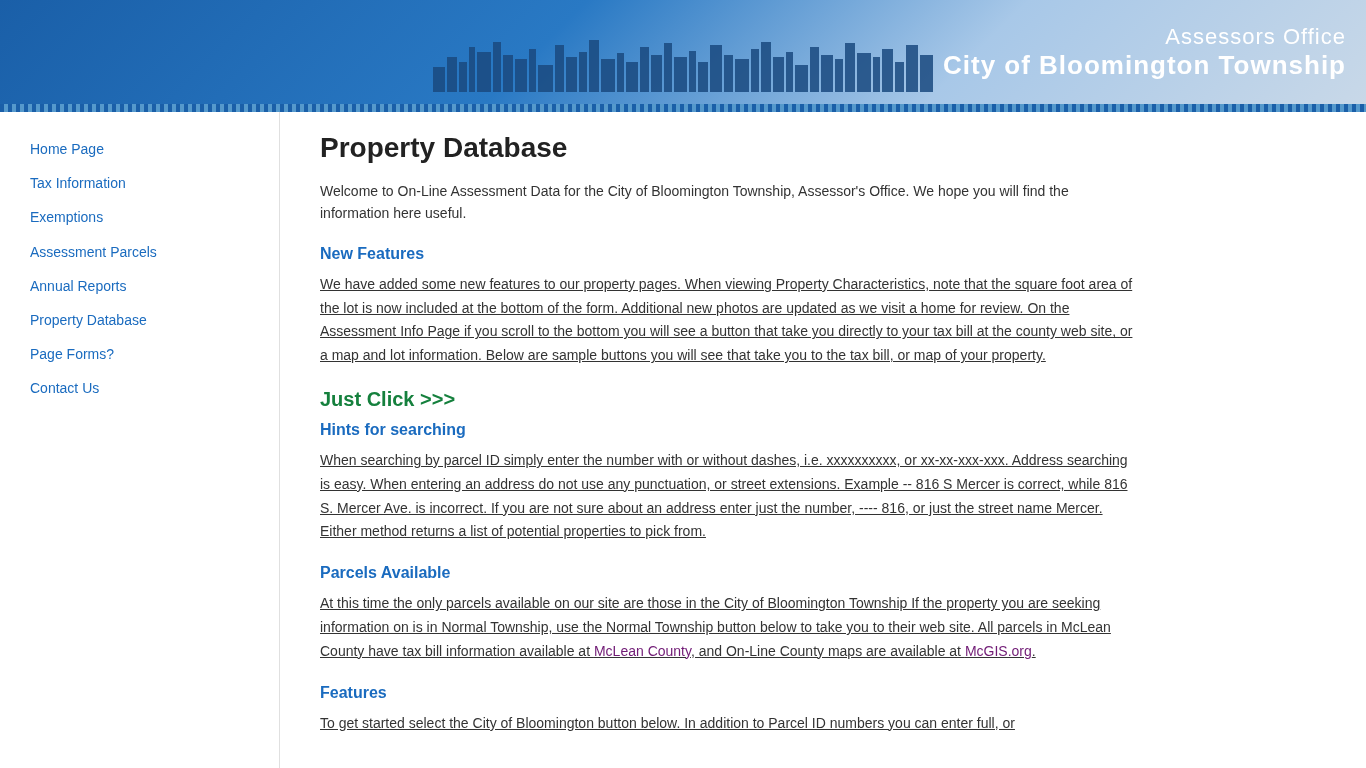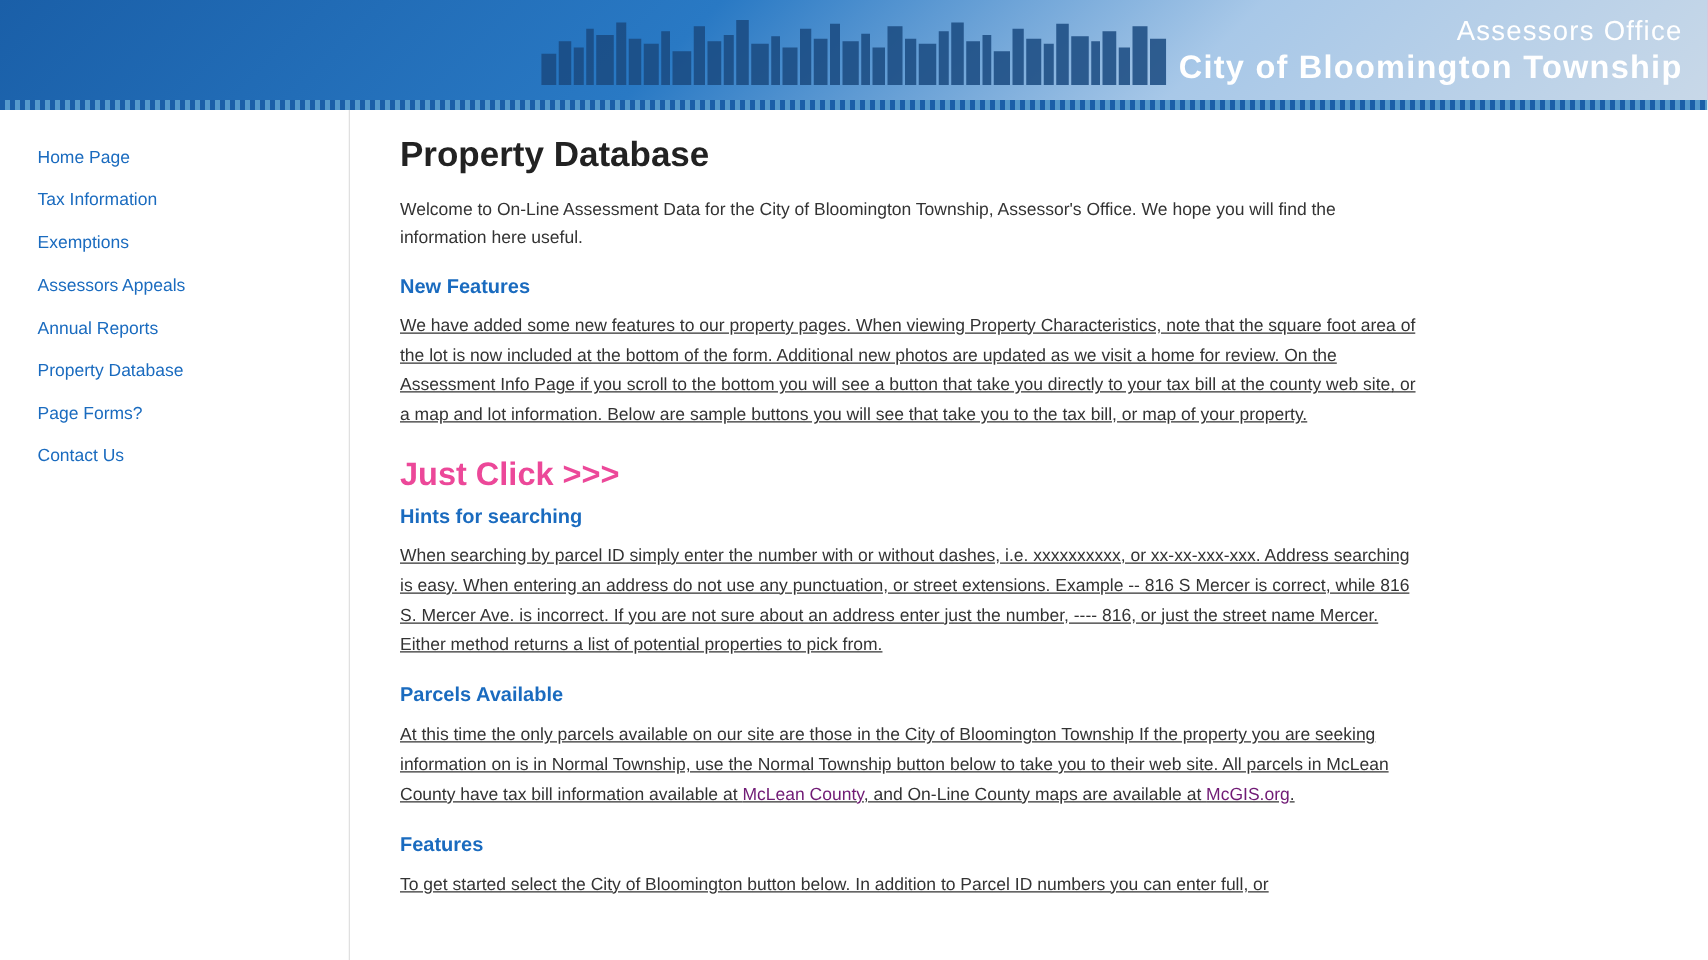--- a/index.html
+++ b/index.html
@@ -1,21 +1,21 @@
 <!DOCTYPE html>
 <html><head>
   <meta charset="utf-8">
   <style>
     * { margin: 0; padding: 0; box-sizing: border-box; }
     body { font-family: Arial, sans-serif; font-size: 14px; color: #333; background: #fff; }
 
     
     #header {
       width: 100%;
-      height: 80px;
+      height: 104px;
       background: #701a75;
       position: relative;
       overflow: hidden;
       display: flex;
       align-items: center;
       justify-content: flex-end;
     }
     #header-banner {
       position: absolute;
       left: 0; top: 0; right: 0; bottom: 0;
@@ -96,23 +96,23 @@
       margin-bottom: 20px;
     }
     .section-heading {
       font-size: 16px;
       font-weight: bold;
       color: #1a6bbf;
       margin-bottom: 10px;
       margin-top: 4px;
     }
     .section-heading-large {
-      font-size: 26px;
-      font-weight: bold;
-      color: #ec4899;
+      font-size: 20px;
+      font-weight: bold;
+      color: #15803d;
       margin-bottom: 10px;
       margin-top: 4px;
     }
     .body-text {
       font-size: 14px;
       color: #333;
       line-height: 1.7;
       margin-bottom: 20px;
       text-decoration: underline;
     }
@@ -183,21 +183,21 @@
 </div>
 <div id="header-ruler"></div>
 
 <div id="layout">
 
   <nav id="sidebar">
 
   <a class="nav-link" href="#">Home Page</a>
       <a class="nav-link" href="#">Tax Information</a>
       <a class="nav-link" href="#">Exemptions</a>
-      <a class="nav-link" href="#">Assessors Appeals</a>
+      <a class="nav-link" href="#">Assessment Parcels</a>
       <a class="nav-link" href="#">Annual Reports</a>
       <a class="nav-link" href="#">Property Database</a>
       <a class="nav-link" href="#">Page Forms?</a>
       <a class="nav-link" href="#">Contact Us</a>
     </nav>
 
   <main id="main">
     <h1 id="page-title">Property Database</h1>
 
     <p class="intro-text">Welcome to On-Line Assessment Data for the City of Bloomington Township, Assessor's Office. We hope you will find the information here useful.</p>

